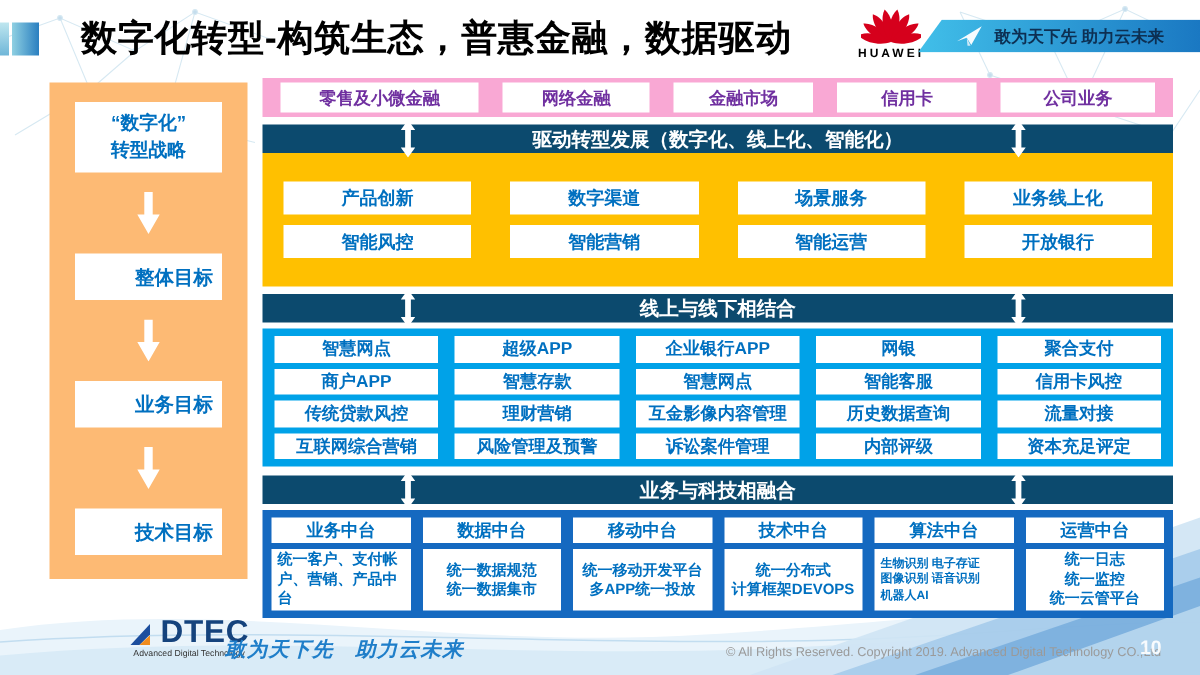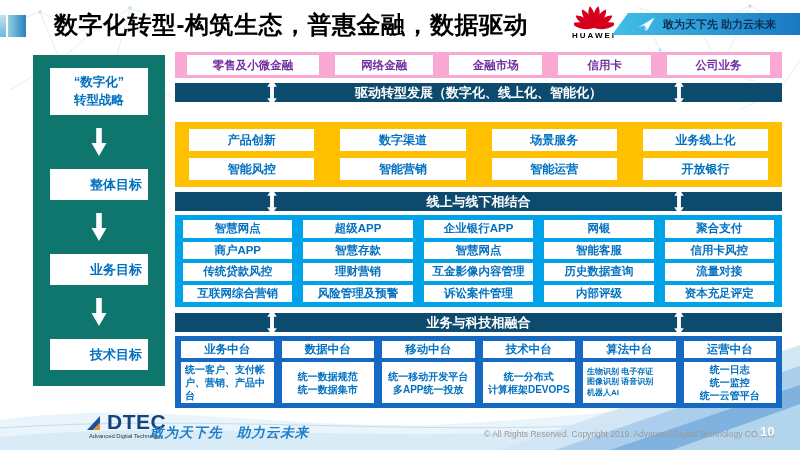--- a/index.html
+++ b/index.html
@@ -19,42 +19,42 @@
   .huawei svg { width:40px; height:27px; display:block; margin:0 auto; }
   .huawei-label { font-size:8px; font-weight:700; letter-spacing:2px; color:#000; margin-top:1px; }
   .banner { position:absolute; left:612px; top:13px; width:188px; height:22px;
             background:linear-gradient(90deg,#41bfe9,#1a78c2);
             clip-path:polygon(16px 0, 100% 0, 100% 100%, 0 100%);
             display:flex; align-items:center; padding-left:26px; }
   .banner svg { width:17px; height:14px; margin-right:8px; }
   .banner-text { font-size:11px; font-weight:700; color:#0d2f52; white-space:nowrap; }
 
   
-  .sidebar { position:absolute; left:33px; top:55px; width:132px; height:331px; background:#0f766e;
+  .sidebar { position:absolute; left:33px; top:55px; width:132px; height:331px; background:#fdba74;
              display:flex; flex-direction:column; align-items:center; padding-top:13px; }
   .sb-box { width:98px; background:#fff; color:#0070C0; font-weight:700; font-size:13px;
             display:flex; align-items:center; justify-content:center; text-align:center; flex-shrink:0; }
   .sb-box.first { height:47px; font-size:12.5px; white-space:pre-line; line-height:1.4; }
   .sb-box.small { height:31px;padding-left:34px; }
   .sb-arrow { height:28px; margin:13px 0; flex-shrink:0; }
   .sb-arrow svg { height:28px; width:18px; fill:#fff; }
 
   
   .main { position:absolute; left:175px; top:52px; width:607px; }
   .wbox { background:#fff; display:flex; align-items:center; justify-content:center;
           font-weight:700; white-space:nowrap; }
   .band-green { height:26px; background:#f9a8d4; display:flex; gap:16px; padding:3px 12px; }
   .band-green .wbox { color:#7030A0; font-size:11.5px; }
   .gray-bar { height:19px; background:#0c4a6e; margin-top:5px; position:relative;
               display:flex; align-items:center; justify-content:center;
               color:#fff; font-weight:700; font-size:13px; }
   .updown { position:absolute; top:-3px; }
   .updown svg { height:25px; width:12px; fill:#fff; }
   .updown.pos-l { left:15%; } .updown.pos-r { left:82%; }
-  .yellow { margin-top:20px; background:#FFC000; padding:7px 14px; display:flex; flex-direction:column; gap:7px; }
+  .yellow { margin-top:0; background:#FFC000; padding:19px 14px; display:flex; flex-direction:column; gap:7px; }
   .yellow .row { display:flex; gap:26px; height:22px; }
   .yellow .wbox { color:#0070C0; font-size:12px; flex:1; }
   .blue { margin-top:4px; background:#00A2E8; padding:5px 8px; display:flex; flex-direction:column; gap:4px; }
   .blue .row { display:flex; gap:11px; height:17.5px; }
   .blue .wbox { color:#0070C0; font-size:11.5px; flex:1; }
   .gray-bar.third { margin-top:6px; }
   .platform { margin-top:4px; background:#1569C0; padding:5px 6px; display:flex; gap:8px; height:72px; }
   .pcol { flex:1; display:flex; flex-direction:column; gap:4px; min-width:0; }
   .pheader { height:17px; background:#fff; color:#0070C0; font-weight:700; font-size:11.5px;
              display:flex; align-items:center; justify-content:center; white-space:nowrap; }

